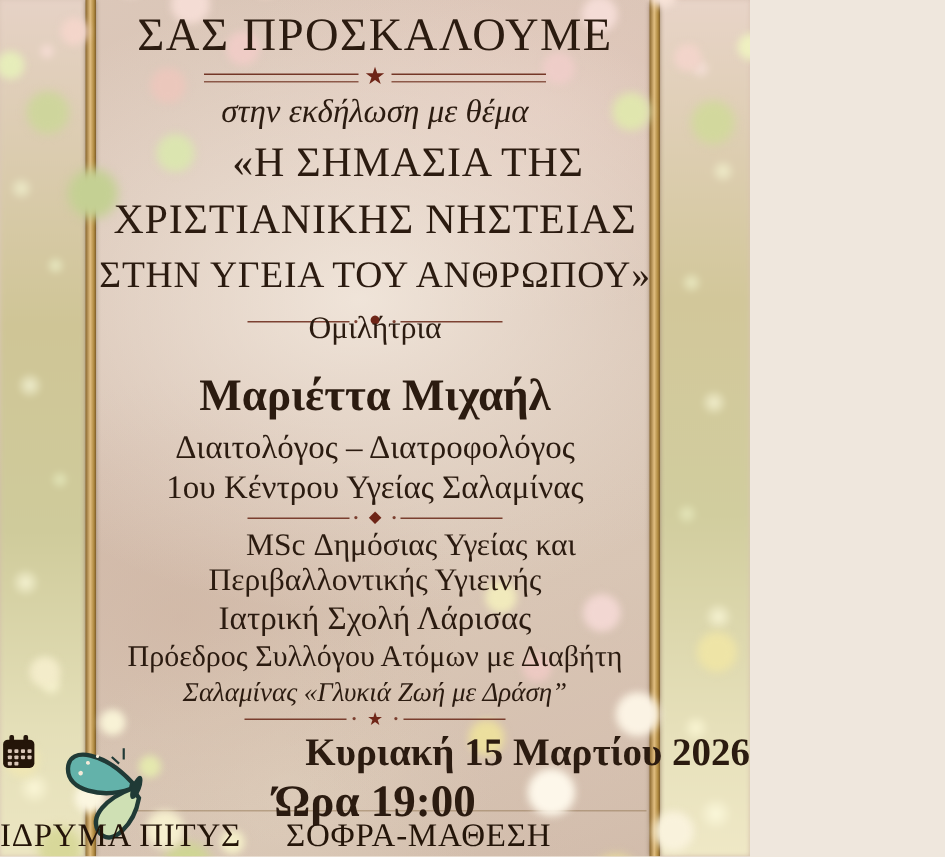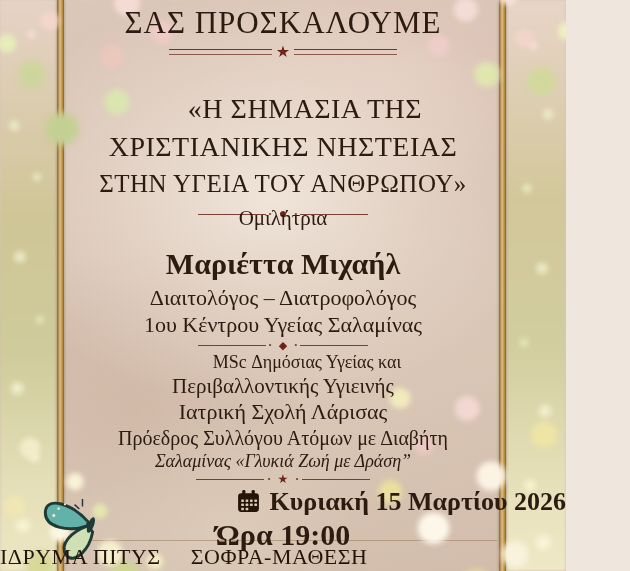--- a/index.html
+++ b/index.html
@@ -1,17 +1,17 @@
 <!DOCTYPE html>
 <html><head>
 <meta charset="utf-8">
 <style>
   html,body{margin:0;padding:0;background:#efe7dd;}
   .poster{
-    position:relative;width:566px;height:571px;overflow:hidden;
+    position:relative;width:500px;height:571px;overflow:hidden;
     font-family:"Liberation Serif","DejaVu Serif",serif;
     background:
       radial-gradient(ellipse 420px 300px at 48% 35%, rgba(246,237,227,.8), rgba(246,237,227,0) 70%),
       radial-gradient(ellipse 300px 200px at 72% 12%, rgba(233,206,196,.55), transparent 70%),
       radial-gradient(ellipse 260px 220px at 24% 72%, rgba(204,176,158,.5), transparent 72%),
       radial-gradient(ellipse 320px 240px at 82% 82%, rgba(216,194,178,.6), transparent 70%),
       radial-gradient(ellipse 200px 160px at 38% 92%, rgba(226,211,192,.6), transparent 70%),
       linear-gradient(160deg,#dcc8ba,#d4beae 45%,#d9c7b6 70%,#cfb9a8);
   }
   
@@ -100,27 +100,27 @@
       line-height:1.12;white-space:nowrap;}
   .header    {top:6px;  font-size:31px; letter-spacing:1px;}
   .intro     {top:62px; font-size:22px; font-style:italic;}
   .t1        {top:93px; font-size:28px; letter-spacing:.5px;margin-left:44px;}
   .t2        {top:131px;font-size:28px; letter-spacing:.5px;}
   .t3        {top:170px;font-size:25px; letter-spacing:.5px;}
   .sp-label  {top:207px;font-size:21px; }
   .sp-name   {top:247px;font-size:30px; font-weight:bold;}
   .sp-role   {top:286px;font-size:22px;}
   .sp-org    {top:313px;font-size:22px;}
-  .cr1       {top:352px;font-size:18px;margin-left:48px;}
+  .cr1       {top:352px;font-size:21px;margin-left:48px;}
   .cr2       {top:375px;font-size:21px;}
   .cr3       {top:400px;font-size:22px;}
   .cr4       {top:427px;font-size:20px;}
   .cr5       {top:451px;font-size:18px;font-style:italic;}
   .date-row  {top:487px;font-size:26px;font-weight:bold;display:flex;
-              justify-content:flex-end;align-items:center;gap:9px;}
+              justify-content:space-between;align-items:center;gap:9px;}
   .time      {top:518px;font-size:30px;font-weight:bold;}
   .footer    {top:545px;font-size:22px;letter-spacing:.5px;display:flex;
               justify-content:flex-start;gap:30px;color:#241509;}
   
   .divider{position:absolute;left:0;right:0;display:flex;justify-content:center;
            align-items:center;z-index:5;color:#6e2517;}
   .divider .dline{height:1px;background:rgba(104,38,22,.85);}
   .divider .dline.dbl{height:4px;background:none;
       border-top:1.4px solid rgba(104,38,22,.9);
       border-bottom:1px solid rgba(104,38,22,.7);}
@@ -162,20 +162,21 @@
   </svg>
 
   <div class="tx header">ΣΑΣ ΠΡΟΣΚΑΛΟΥΜΕ</div>
 
   <div class="divider dv1">
     <span class="dline dbl"></span>
     <span class="glyph">★</span>
     <span class="dline dbl"></span>
   </div>
 
+  <div class="tx intro">στην εκδήλωση με θέμα</div>
 
   <div class="tx t1">«Η ΣΗΜΑΣΙΑ ΤΗΣ</div>
   <div class="tx t2">ΧΡΙΣΤΙΑΝΙΚΗΣ ΝΗΣΤΕΙΑΣ</div>
   <div class="tx t3">ΣΤΗΝ ΥΓΕΙΑ ΤΟΥ ΑΝΘΡΩΠΟΥ»</div>
 
   <div class="divider dv2">
     <span class="dline"></span>
     <span class="sdot">•</span>
     <span class="glyph">●</span>
     <span class="sdot">•</span>

